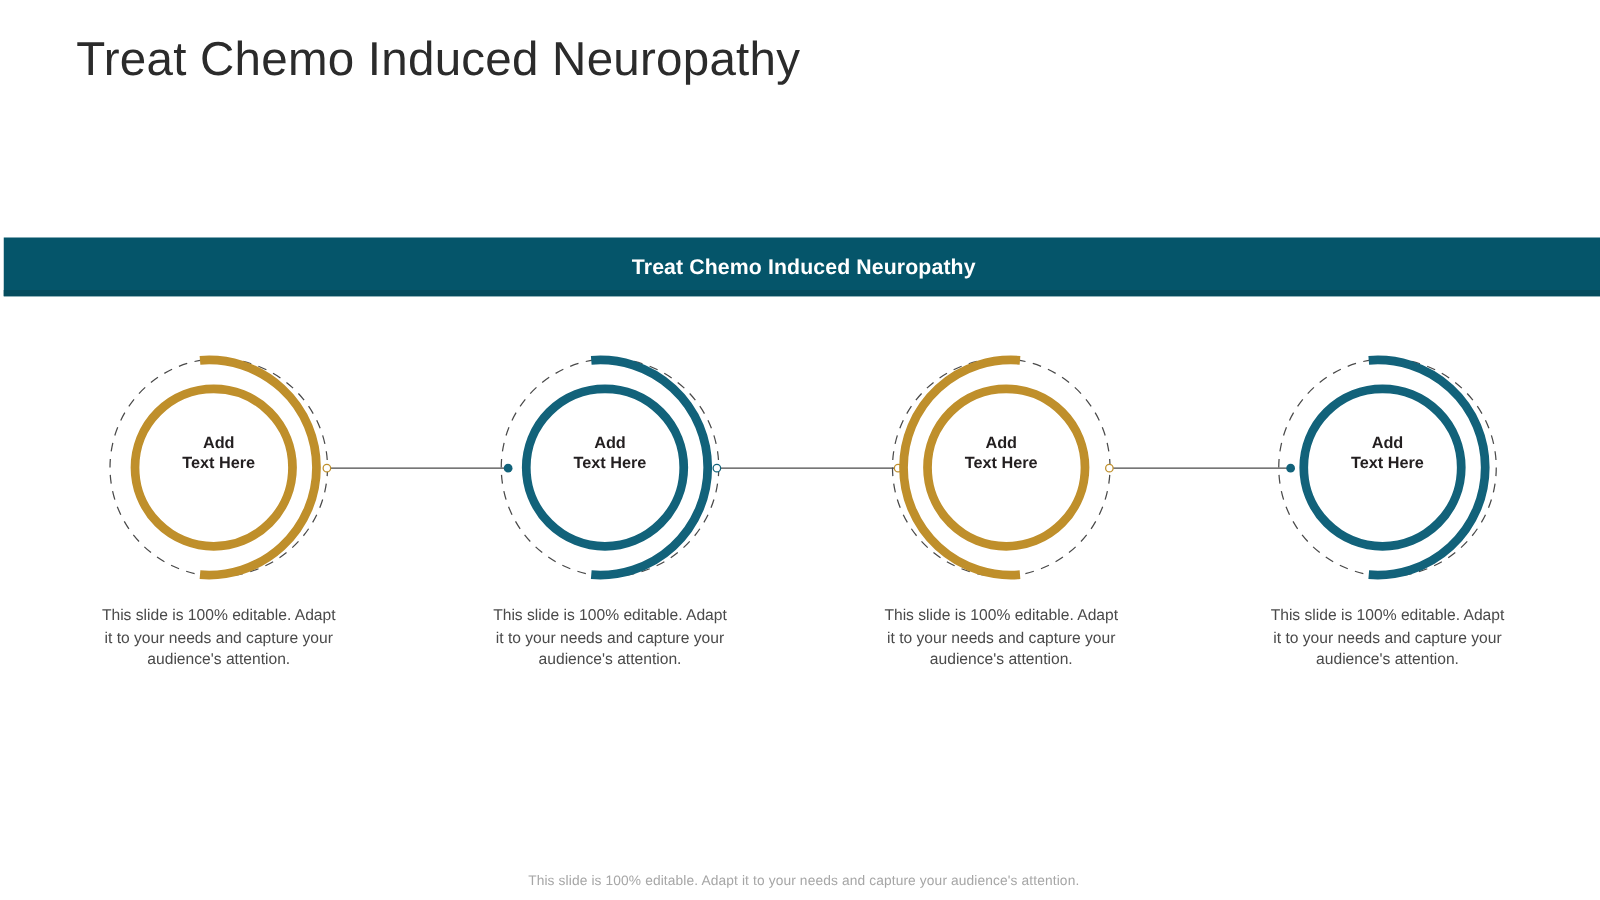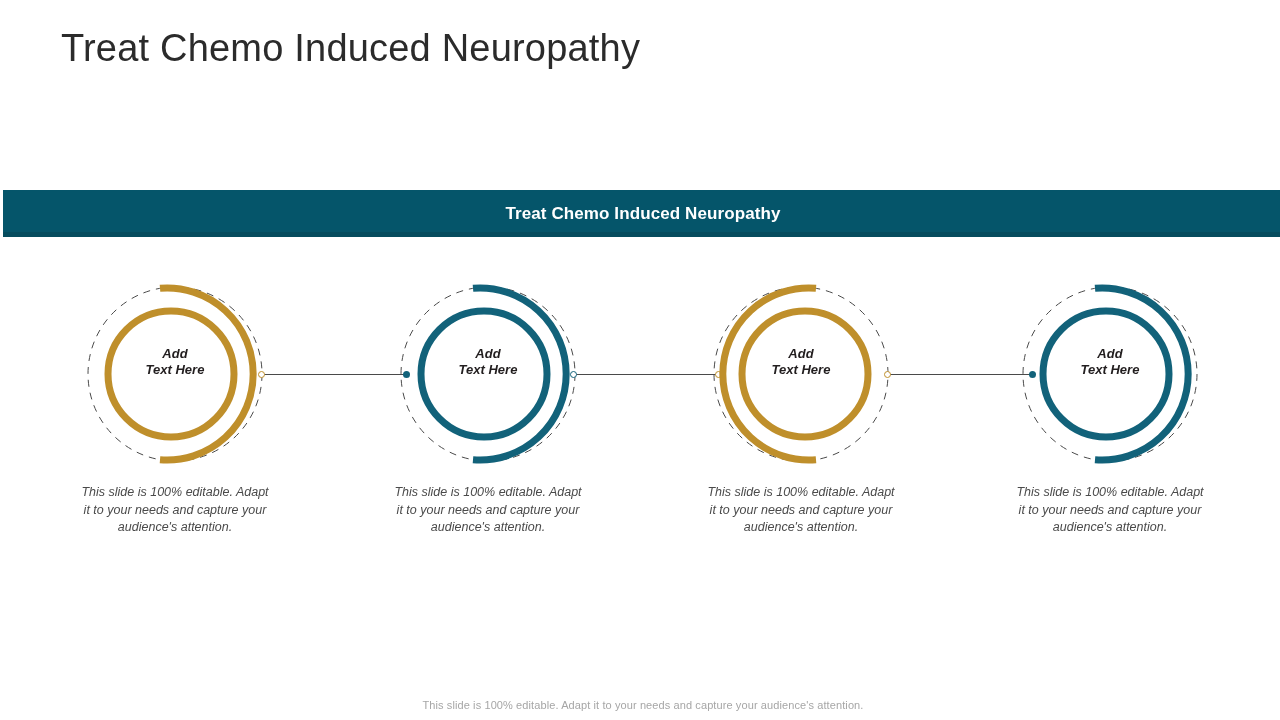--- a/index.html
+++ b/index.html
@@ -62,21 +62,20 @@
     font-weight: bold;
     letter-spacing: 0.1px;
   }
   
   .diagram {
     position: absolute;
     left: 0;
     top: 262px;
     width: 1069px;
     height: 330px;
-    font-style: italic;
   }
   .node {
     position: absolute;
     top: 0;
     width: 220px;
     height: 320px;
   }
   .node-graphic {
     position: absolute;
     left: 0;

